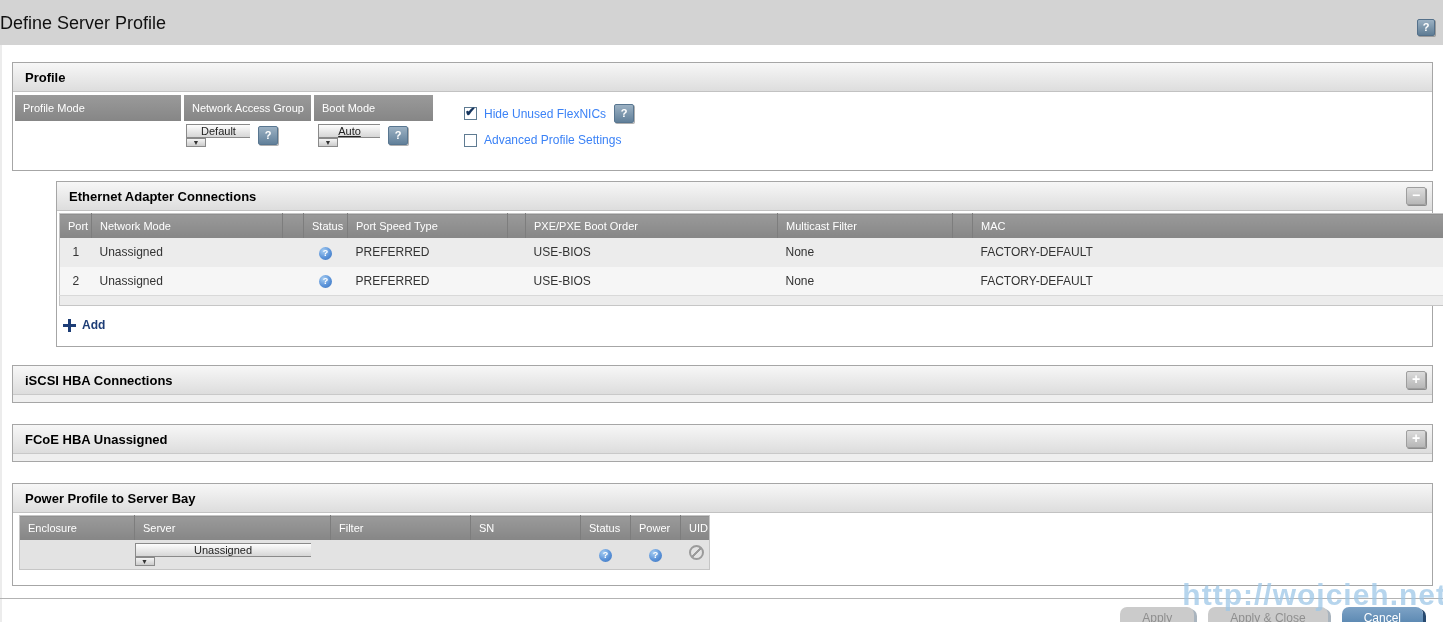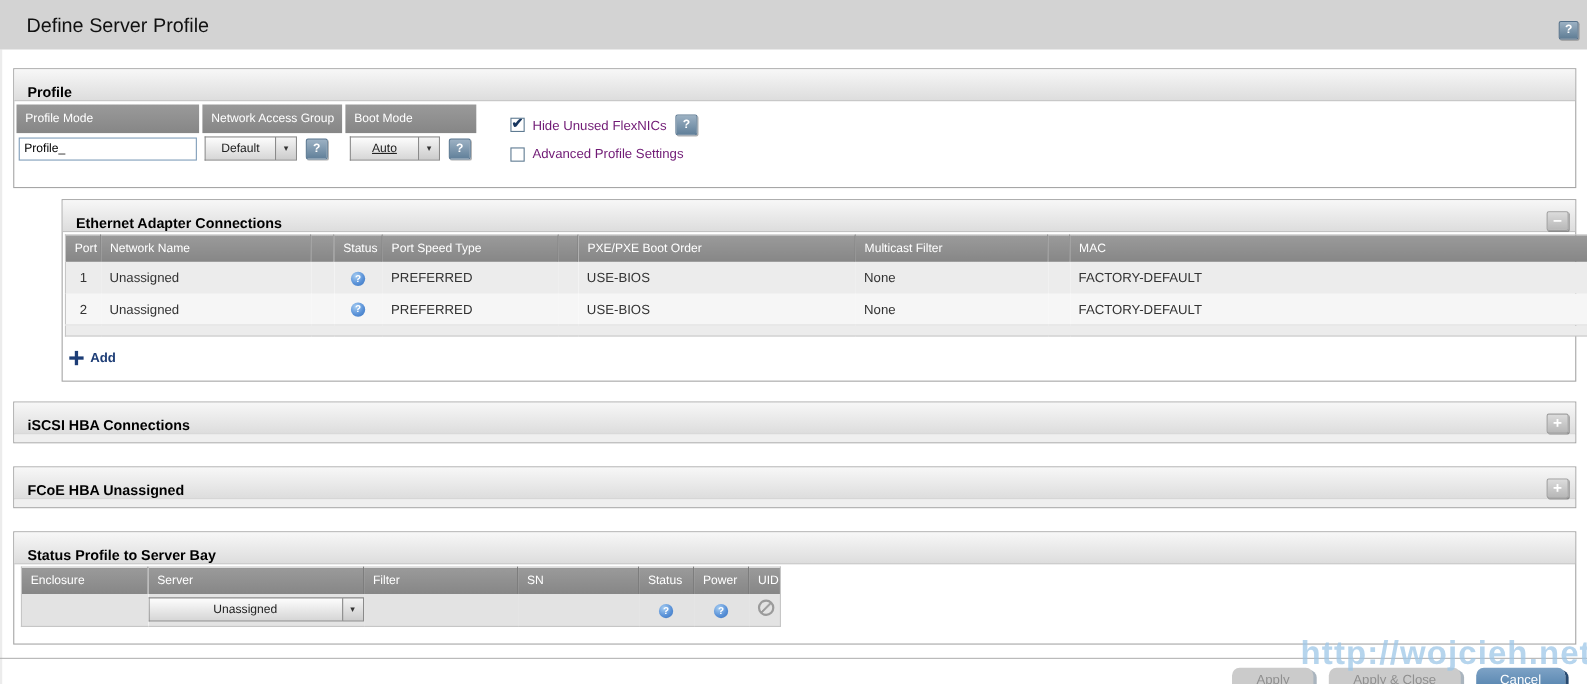--- a/index.html
+++ b/index.html
@@ -8,21 +8,21 @@
     width:1443px; height:622px;
     background:#ffffff;
     font-family:"Liberation Sans", sans-serif;
     overflow:hidden;
     position:relative;
   }
 
   
   .topbar { height:45px; background:#d3d3d3; position:relative; }
   .page-title {
-    margin:0; padding:13px 0 0 24px;
+    margin:0; padding:13px 0 0 0;
     font-size:18px; font-weight:400; color:#111;
   }
   .help-btn {
     position:absolute; right:8px; top:19px;
     width:18px; height:17px;
     background:linear-gradient(#9cb1c3,#5f7d95);
     border:1px solid #54708a; border-radius:2px;
     color:#fff; font-size:11px; font-weight:bold;
     text-align:center; line-height:15px;
     box-shadow:1px 1px 0 #9a9a9a;
@@ -30,21 +30,21 @@
   }
 
   
   .content { padding:17px 10px 0 10px; border-left:2px solid #ececec; }
 
   .section { border:1px solid #a6a6a6; background:#fff; }
   .titlebar {
     height:29px;
     background:linear-gradient(#f7f7f7,#dddddd);
     border-bottom:1px solid #c2c2c2;
-    display:flex; align-items:flex-end;
+    display:flex; align-items:center;
     padding:0 6px 0 12px;
   }
   .titlebar .title { font-size:13px; font-weight:bold; color:#000; }
   .titlebar .flex { flex:1; }
   .toggle-btn {
     width:20px; height:18px;
     background:linear-gradient(#dcdcdc,#b7b7b7);
     border:1px solid #9e9e9e; border-radius:2px;
     color:#fff; font-weight:bold; font-size:14px;
     text-align:center; line-height:15px;
@@ -65,21 +65,21 @@
     height:26px; line-height:26px; padding:0 8px;
     white-space:nowrap; overflow:hidden;
   }
   .pctrl { margin-top:2px; height:24px; display:flex; align-items:center; }
   .text-input {
     width:162px; height:21px;
     border:1px solid #7f9db9;
     font-family:"Liberation Sans", sans-serif;
     font-size:11px; padding:1px 4px; margin-left:2px;
   }
-  .dropdown { display:flex; height:22px; cursor:pointer; }
+  .dropdown { display:flex; height:22px; cursor:pointer;flex-direction:column; }
   .dd-label {
     background:linear-gradient(#fdfdfd,#d6d6d6);
     border:1px solid #8a8a8a; border-right:none;
     font-size:11px; color:#222;
     display:flex; align-items:center; justify-content:center;
   }
   .dd-arrow {
     width:20px;
     background:linear-gradient(#f4f4f4,#cccccc);
     border:1px solid #8a8a8a;
@@ -101,21 +101,21 @@
   .checkbox {
     width:13px; height:13px;
     border:1px solid #5f7b92; background:#fff;
     margin-right:7px; position:relative; cursor:pointer;
   }
   .checkbox .mark {
     display:none; position:absolute; top:-4px; left:0;
     color:#16355e; font-size:13px; font-weight:bold;
   }
   .checkbox.checked .mark { display:block; }
-  .cb-label { font-size:12px; color:#701a75; }
+  .cb-label { font-size:12px; color:#3b82f6; }
 
   
   table.grid { border-collapse:collapse; table-layout:fixed; border:1px solid #c6c6c6; }
   table.grid th {
     background:linear-gradient(#9a9a9a,#868686);
     color:#fff; font-size:11px; font-weight:normal;
     text-align:left; padding:0 8px; height:24px;
     border-left:1px solid #7d7d7d;
     white-space:nowrap; overflow:hidden;
   }
@@ -197,23 +197,20 @@
 
 <div class="content">
 
   <div class="section profile-section">
     <div class="titlebar">
       <span class="title">Profile</span>
     </div>
     <div class="profile-body">
       <div class="pcol pcol-name">
         <div class="phead">Profile Mode</div>
-        <div class="pctrl">
-          <input class="text-input" type="text" value="Profile_" style="">
-        </div>
       </div>
       <div class="pcol pcol-nag">
         <div class="phead">Network Access Group</div>
         <div class="pctrl">
           <div class="dropdown" style="margin-left:2px;">
             <div class="dd-label" style="width:64px;">Default</div>
             <div class="dd-arrow">▼</div>
           </div>
           <div class="q-btn">?</div>
         </div>
@@ -260,21 +257,21 @@
           <col style="width:18px">
           <col style="width:252px">
           <col style="width:175px">
         <col style="width:20px">
           <col style="width:476px">
           <col style="width:28px">
       </colgroup>
       <tbody>
           <tr>
         <th class="cell-center">Port</th>
-        <th>Network Name</th>
+        <th>Network Mode</th>
         <th></th>
         <th>Status</th>
         <th>Port Speed Type</th>
         <th></th>
         <th>PXE/PXE Boot Order</th>
         <th>Multicast Filter</th>
         <th></th>
         <th>MAC</th>
         <th>Action</th>
       </tr>
@@ -328,21 +325,21 @@
     <div class="titlebar">
       <span class="title">FCoE HBA Unassigned</span>
       <span class="flex"></span>
       <div class="toggle-btn">+</div>
     </div>
     <div class="collapsed-strip"></div>
   </div>
 
   <div class="section assign-section">
     <div class="titlebar">
-      <span class="title">Status Profile to Server Bay</span>
+      <span class="title">Power Profile to Server Bay</span>
     </div>
     <div class="assign-body">
       <table class="grid assign">
         <colgroup>
           <col style="width:115px">
             <col style="width:196px">
             <col style="width:140px">
           <col style="width:110px">
             <col style="width:50px">
             <col style="width:50px">

